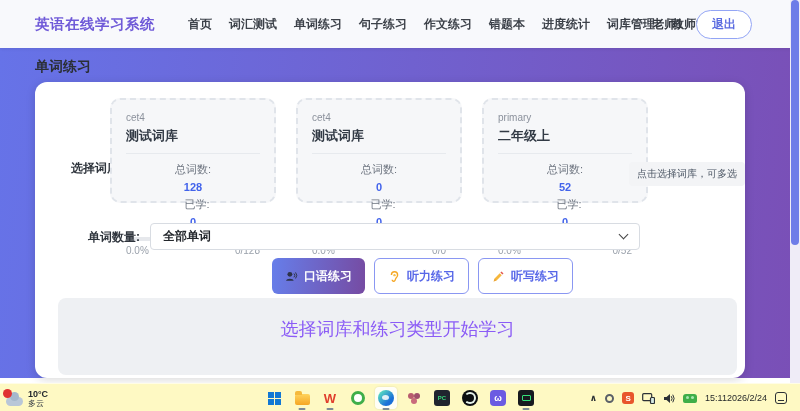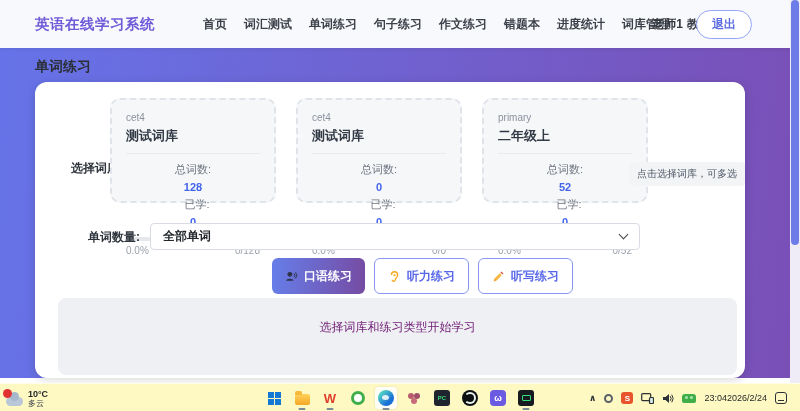--- a/index.html
+++ b/index.html
@@ -4,21 +4,21 @@
 <style>
   * { margin:0; padding:0; box-sizing:border-box; }
   html,body { width:800px; height:411px; overflow:hidden; }
   body { font-family:"Liberation Sans","DejaVu Sans",sans-serif; background:#fff; position:relative; }
   .screen { position:absolute; inset:0; width:800px; height:411px; }
 
   
   .topbar { position:absolute; top:0; left:0; right:0; height:48px; background:#f8f9fc;
             display:flex; align-items:center; box-shadow:0 1px 3px rgba(0,0,0,.08); z-index:5; }
   .brand { padding-left:35px; font-size:14.5px; font-weight:bold; color:#6f5ad8; letter-spacing:.5px; }
-  .nav { display:flex; gap:17px; margin-left:48px; }
+  .nav { display:flex; gap:17px; margin-left:33px; }
   .nav-item { font-size:12px; font-weight:600; color:#3c4149; cursor:pointer; white-space:nowrap; }
   .userbox { position:absolute; right:48px; top:0; height:48px; display:flex; align-items:center; gap:13px; }
   .username { font-size:12px; font-weight:600; color:#33383f; }
   .logout-btn { background:#fff; border:1px solid #93a5f5; color:#5b6ce0; font-size:12px; font-weight:600;
                 padding:5px 15px; border-radius:16px; cursor:pointer; }
 
   
   .main-bg { position:absolute; top:48px; left:0; right:0; height:330px;
              background:linear-gradient(95deg,#6673e8 0%,#7a4fb6 100%); }
   .page-heading { position:absolute; left:35px; top:58px; font-size:14px; font-weight:bold; color:#2b2f36; }
@@ -59,21 +59,21 @@
   .btn-row { position:absolute; left:237px; top:176px; display:flex; gap:9px; }
   .pbtn { height:36px; padding:0 13px; border-radius:6px; font-size:12px; font-weight:bold;
           display:flex; align-items:center; gap:6px; cursor:pointer; }
   .pbtn.filled { background:linear-gradient(95deg,#667eea,#764ba2); color:#fff; border:none; }
   .pbtn.outline { background:#fff; color:#5868e8; border:1px solid #8a97f2; }
   .pbtn svg { display:block; }
 
   
   .placeholder { position:absolute; left:23px; top:216px; width:679px; height:77px; background:#eef0f3;
                  border-radius:8px; text-align:center; padding-top:19px; }
-  .placeholder span { font-size:12px; color:#701a75; }
+  .placeholder span { font-size:18px; color:#8b5cf6; }
 
   
   .scrollbar { position:absolute; top:0; right:0; width:10px; bottom:28px; background:#efecf7; z-index:9; }
   .scroll-thumb { position:absolute; top:0; left:1px; width:8px; height:245px; background:#6e7ce8; border-radius:4px; cursor:pointer; }
 
   
   .taskbar { position:absolute; left:0; right:0; bottom:0; height:28px; background:#fef9c3;
              border-top:1px solid rgba(255,255,255,.6); z-index:10;text-decoration:underline; }
   .weather { position:absolute; left:6px; top:0; height:28px; display:flex; align-items:center; gap:5px; cursor:pointer; }
   .cloud { width:17px; height:9px; background:#b9c7d8; border-radius:8px; position:relative; margin-top:7px; }
@@ -336,21 +336,21 @@
       <span class="tray-item">
         <svg width="12" height="11" viewBox="0 0 12 11">
             <path d="M1 4v3h2.5L7 10V1L3.5 4z" fill="#2c3136"></path>
             <path d="M8.5 3.5q1.5 2 0 4M10 2q2.5 3.5 0 7" stroke="#2c3136" stroke-width="1" fill="none" stroke-linecap="round"></path>
           </svg>
       </span>
       <span class="tray-item">
           <span class="greenblob-ic"></span>
         </span>
       <span class="tray-item clock">
-        <div class="t">23:04</div>
+        <div class="t">15:11</div>
         <div class="d">2026/2/24</div>
       </span>
       <span class="tray-item">
           <span class="notif-ic"></span>
         </span>
     </div>
   </div>
 
 </div>
 

